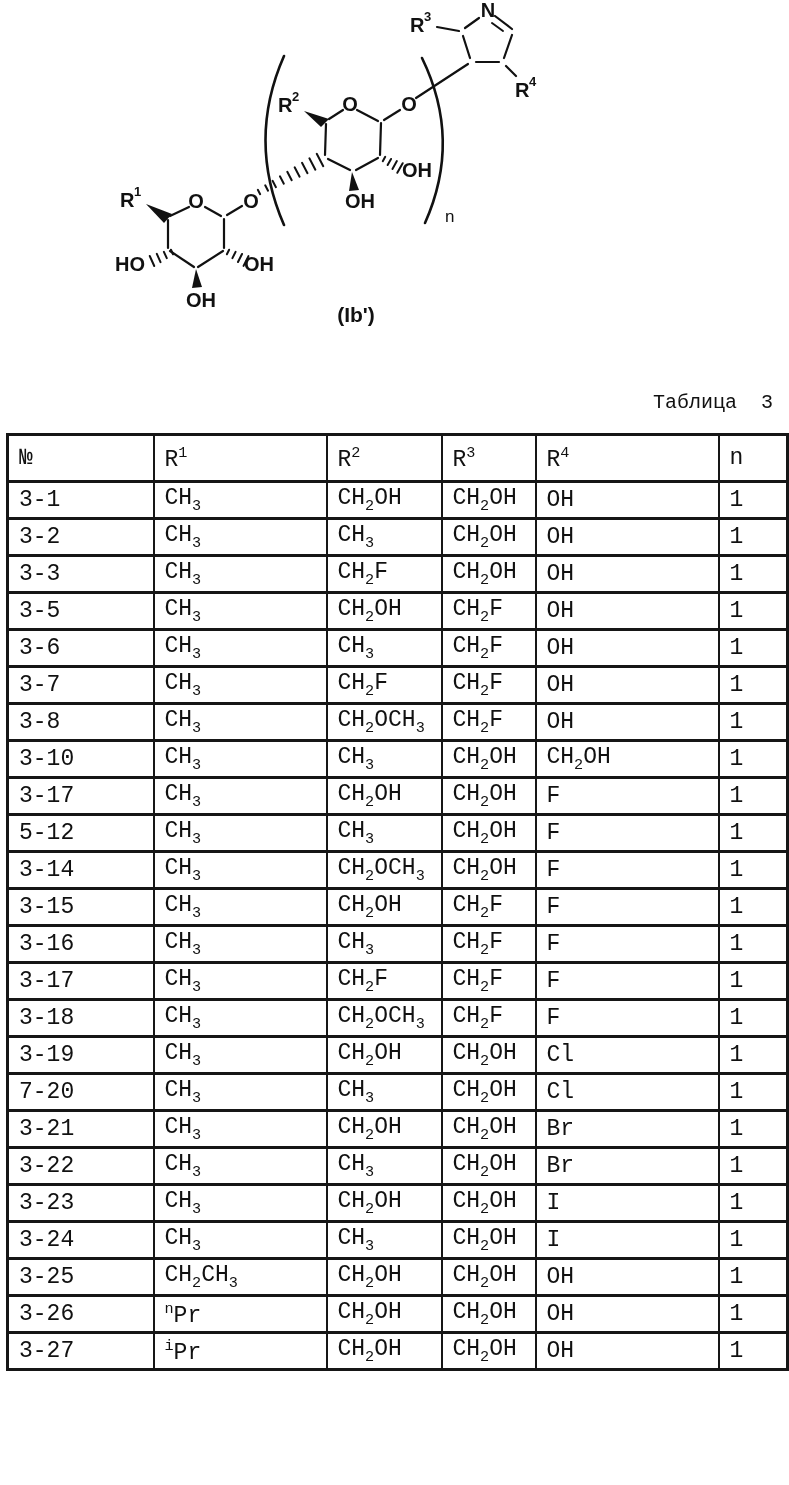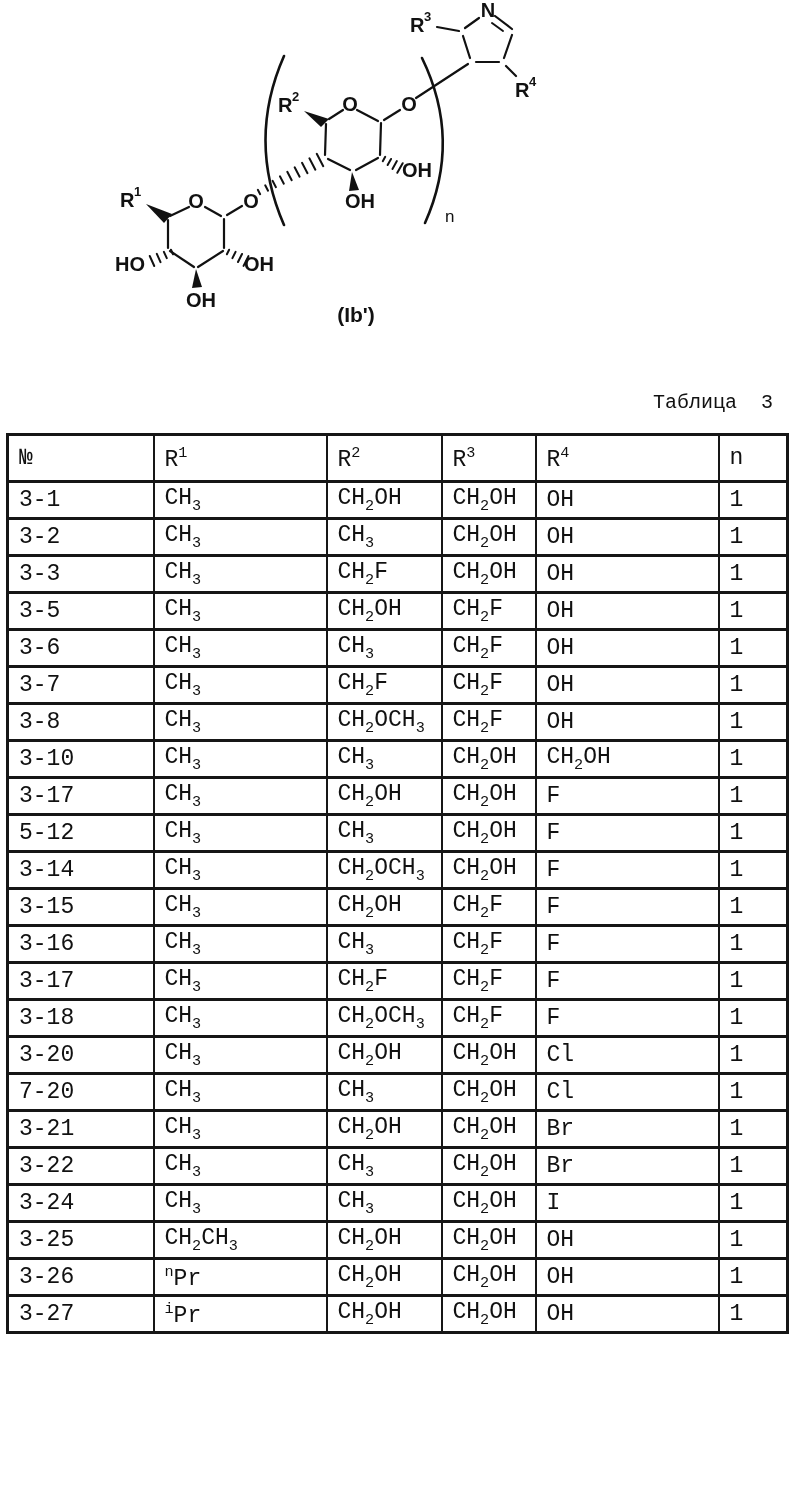--- a/index.html
+++ b/index.html
@@ -289,21 +289,21 @@
         </tr>
         <tr>
           <td>3-18</td>
           <td>CH<sub>3</sub></td>
           <td>CH<sub>2</sub>OCH<sub>3</sub></td>
           <td>CH<sub>2</sub>F</td>
           <td>F</td>
           <td>1</td>
         </tr>
         <tr>
-          <td>3-20</td>
+          <td>3-19</td>
           <td>CH<sub>3</sub></td>
           <td>CH<sub>2</sub>OH</td>
           <td>CH<sub>2</sub>OH</td>
           <td>Cl</td>
           <td>1</td>
         </tr>
         <tr>
           <td>7-20</td>
           <td>CH<sub>3</sub></td>
           <td>CH<sub>3</sub></td>
@@ -318,20 +318,28 @@
           <td>CH<sub>2</sub>OH</td>
           <td>Br</td>
           <td>1</td>
         </tr>
         <tr>
           <td>3-22</td>
           <td>CH<sub>3</sub></td>
           <td>CH<sub>3</sub></td>
           <td>CH<sub>2</sub>OH</td>
           <td>Br</td>
+          <td>1</td>
+        </tr>
+        <tr>
+          <td>3-23</td>
+          <td>CH<sub>3</sub></td>
+          <td>CH<sub>2</sub>OH</td>
+          <td>CH<sub>2</sub>OH</td>
+          <td>I</td>
           <td>1</td>
         </tr>
         <tr>
           <td>3-24</td>
           <td>CH<sub>3</sub></td>
           <td>CH<sub>3</sub></td>
           <td>CH<sub>2</sub>OH</td>
           <td>I</td>
           <td>1</td>
         </tr>

